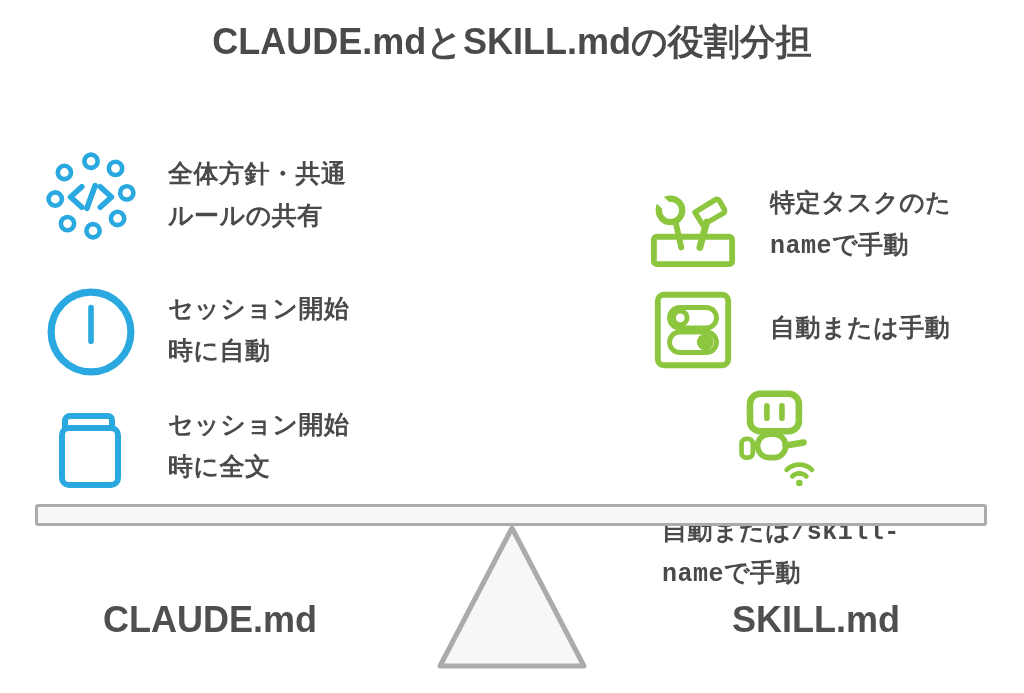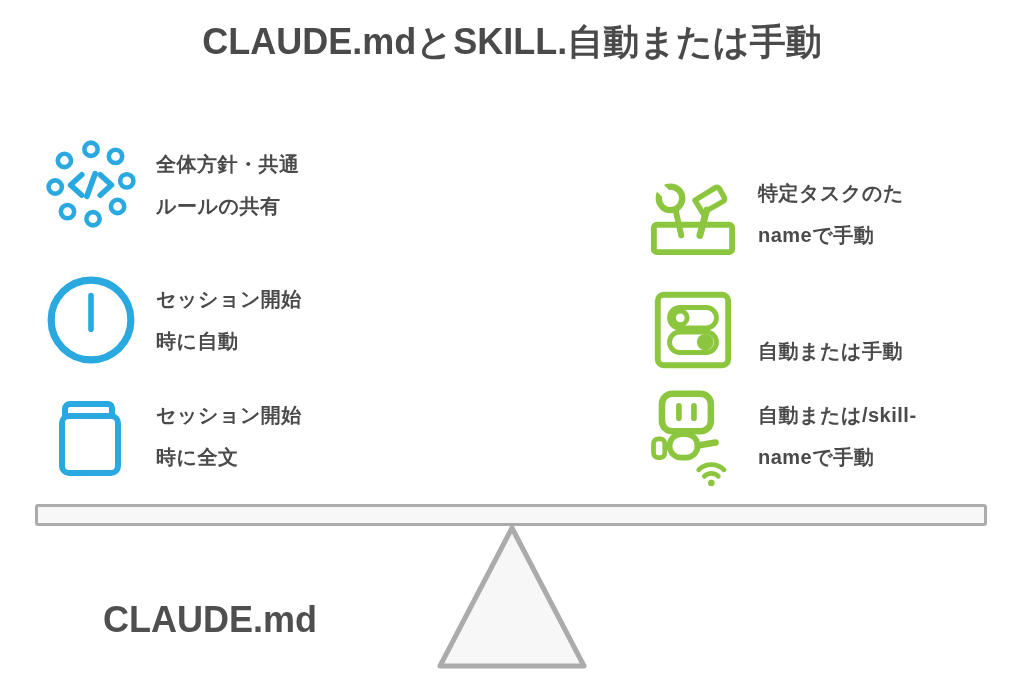--- a/index.html
+++ b/index.html
@@ -7,49 +7,49 @@
     position:relative;width:1024px;height:693px;background:#ffffff;
     font-family:"Liberation Sans","DejaVu Sans",sans-serif;overflow:hidden;
   }
   .title{
     position:absolute;top:18px;left:0;width:1024px;margin:0;
     text-align:center;font-size:36px;font-weight:700;color:#4A4A4A;letter-spacing:0;
   }
   .item{position:absolute;display:flex;align-items:center;gap:14px;}
   .item .icon{width:94px;min-width:94px;height:92px;display:flex;align-items:center;justify-content:center;}
   .item .txt{
-    margin:4px;font-size:20px;font-weight:700;color:#4A4A4A;
-    line-height:42px;white-space:pre-line;letter-spacing:0.5px;
+    margin:16px;font-size:25px;font-weight:700;color:#4A4A4A;
+    line-height:42px;white-space:pre-line;letter-spacing:0.5px;font-family:Liberation Mono, monospace;
   }
   .blue{color:#29A9DF;}
   .green{color:#8CC63E;}
   .pos-l1{left:44px;top:139px;}
   .pos-l2{left:44px;top:274px;}
   .pos-l3{left:44px;top:390px;}
   .pos-r1{left:646px;top:168px;}
-  .pos-r2{left:646px;top:284px;align-items:flex-end;}
-  .pos-r3{left:646px;top:390px;}
+  .pos-r2{left:646px;top:284px;}
+  .pos-r3{left:646px;top:390px;flex-direction:column;}
   .beam{
     position:absolute;left:35px;top:504px;width:952px;height:22px;
     box-sizing:border-box;background:#F7F7F7;border:3px solid #ABABAB;border-radius:3px;
   }
   .fulcrum{position:absolute;left:436px;top:524px;}
   .side-label{
     position:absolute;top:599px;width:220px;text-align:center;
     font-size:36px;font-weight:700;color:#4F4F4F;
   }
   .label-left{left:100px;}
   .label-right{left:706px;}
 </style>
 </head>
 <body>
 
 <div class="stage">
 
-  <h1 class="title">CLAUDE.mdとSKILL.自動または手動</h1>
+  <h1 class="title">CLAUDE.mdとSKILL.mdの役割分担</h1>
 
   <div class="item pos-l1">
     <span class="icon blue" style="color: rgb(41, 169, 223);">
       <svg viewBox="0 0 90 90" width="92" height="92" fill="none" stroke="currentColor" stroke-width="4.5" stroke-linecap="round" stroke-linejoin="round">
         <circle cx="45" cy="10" r="6.5"></circle>
         <circle cx="69" cy="17" r="6.5"></circle>
         <circle cx="80" cy="41" r="6.5"></circle>
         <circle cx="71" cy="66" r="6.5"></circle>
         <circle cx="47" cy="78" r="6.5"></circle>
         <circle cx="22" cy="71" r="6.5"></circle>
@@ -131,14 +131,15 @@
     <p class="txt">自動または/skill-
 nameで手動</p>
   </div>
 
   <div class="beam"></div>
   <svg class="fulcrum" width="152" height="146" viewBox="0 0 152 146">
     <polygon points="76,4 148,142 4,142" fill="#F7F7F7" stroke="#ABABAB" stroke-width="5" stroke-linejoin="round"></polygon>
   </svg>
 
   <div class="side-label label-left">CLAUDE.md</div>
+  <div class="side-label label-right">SKILL.md</div>
 
 </div>
 
 </body></html>

